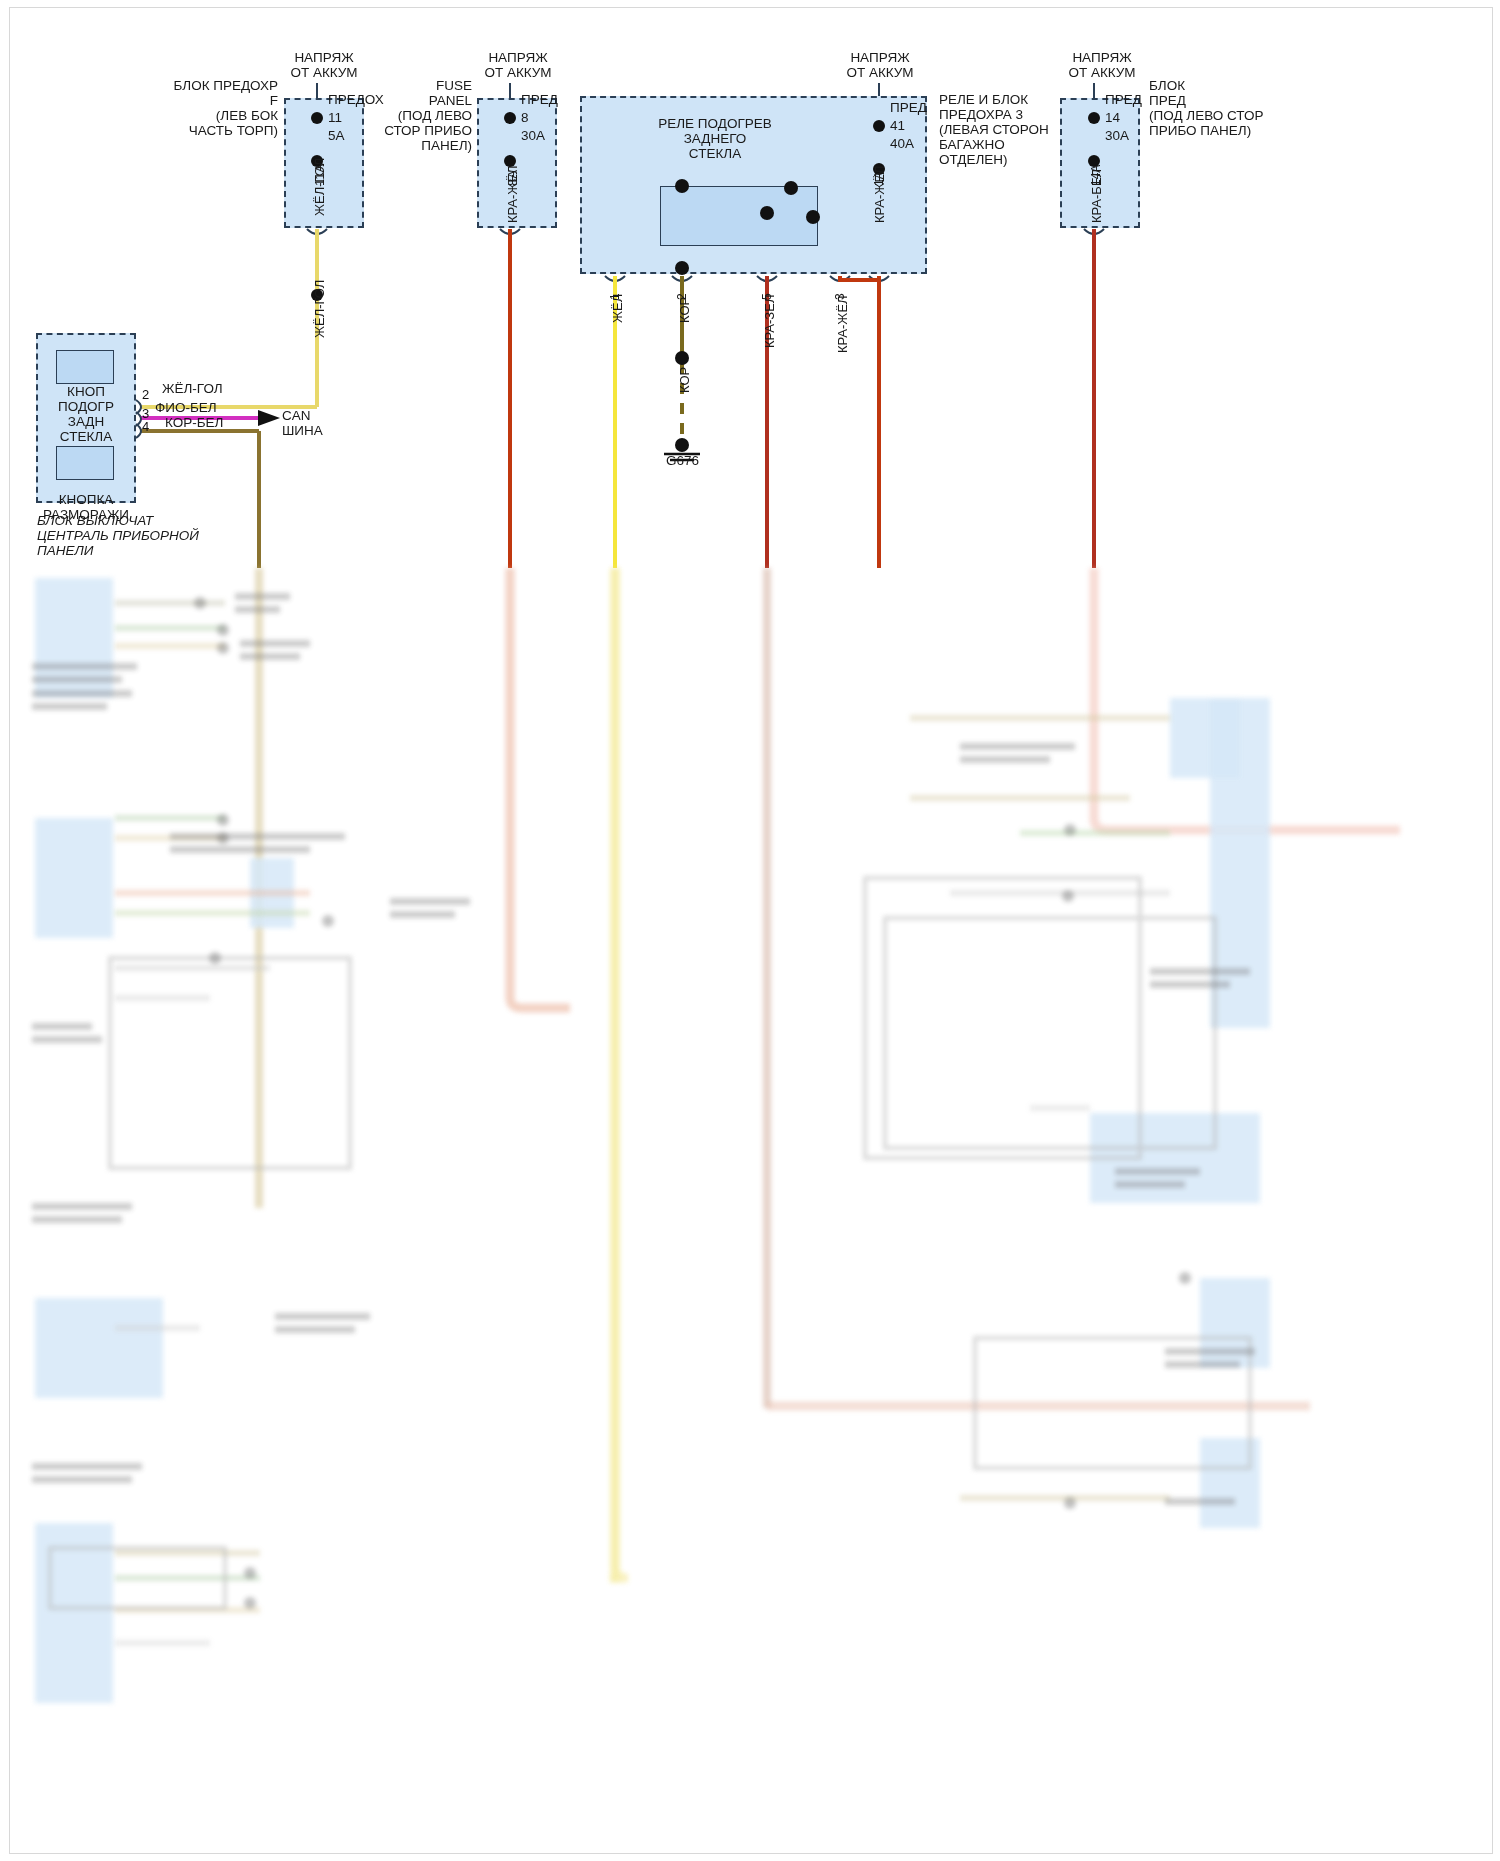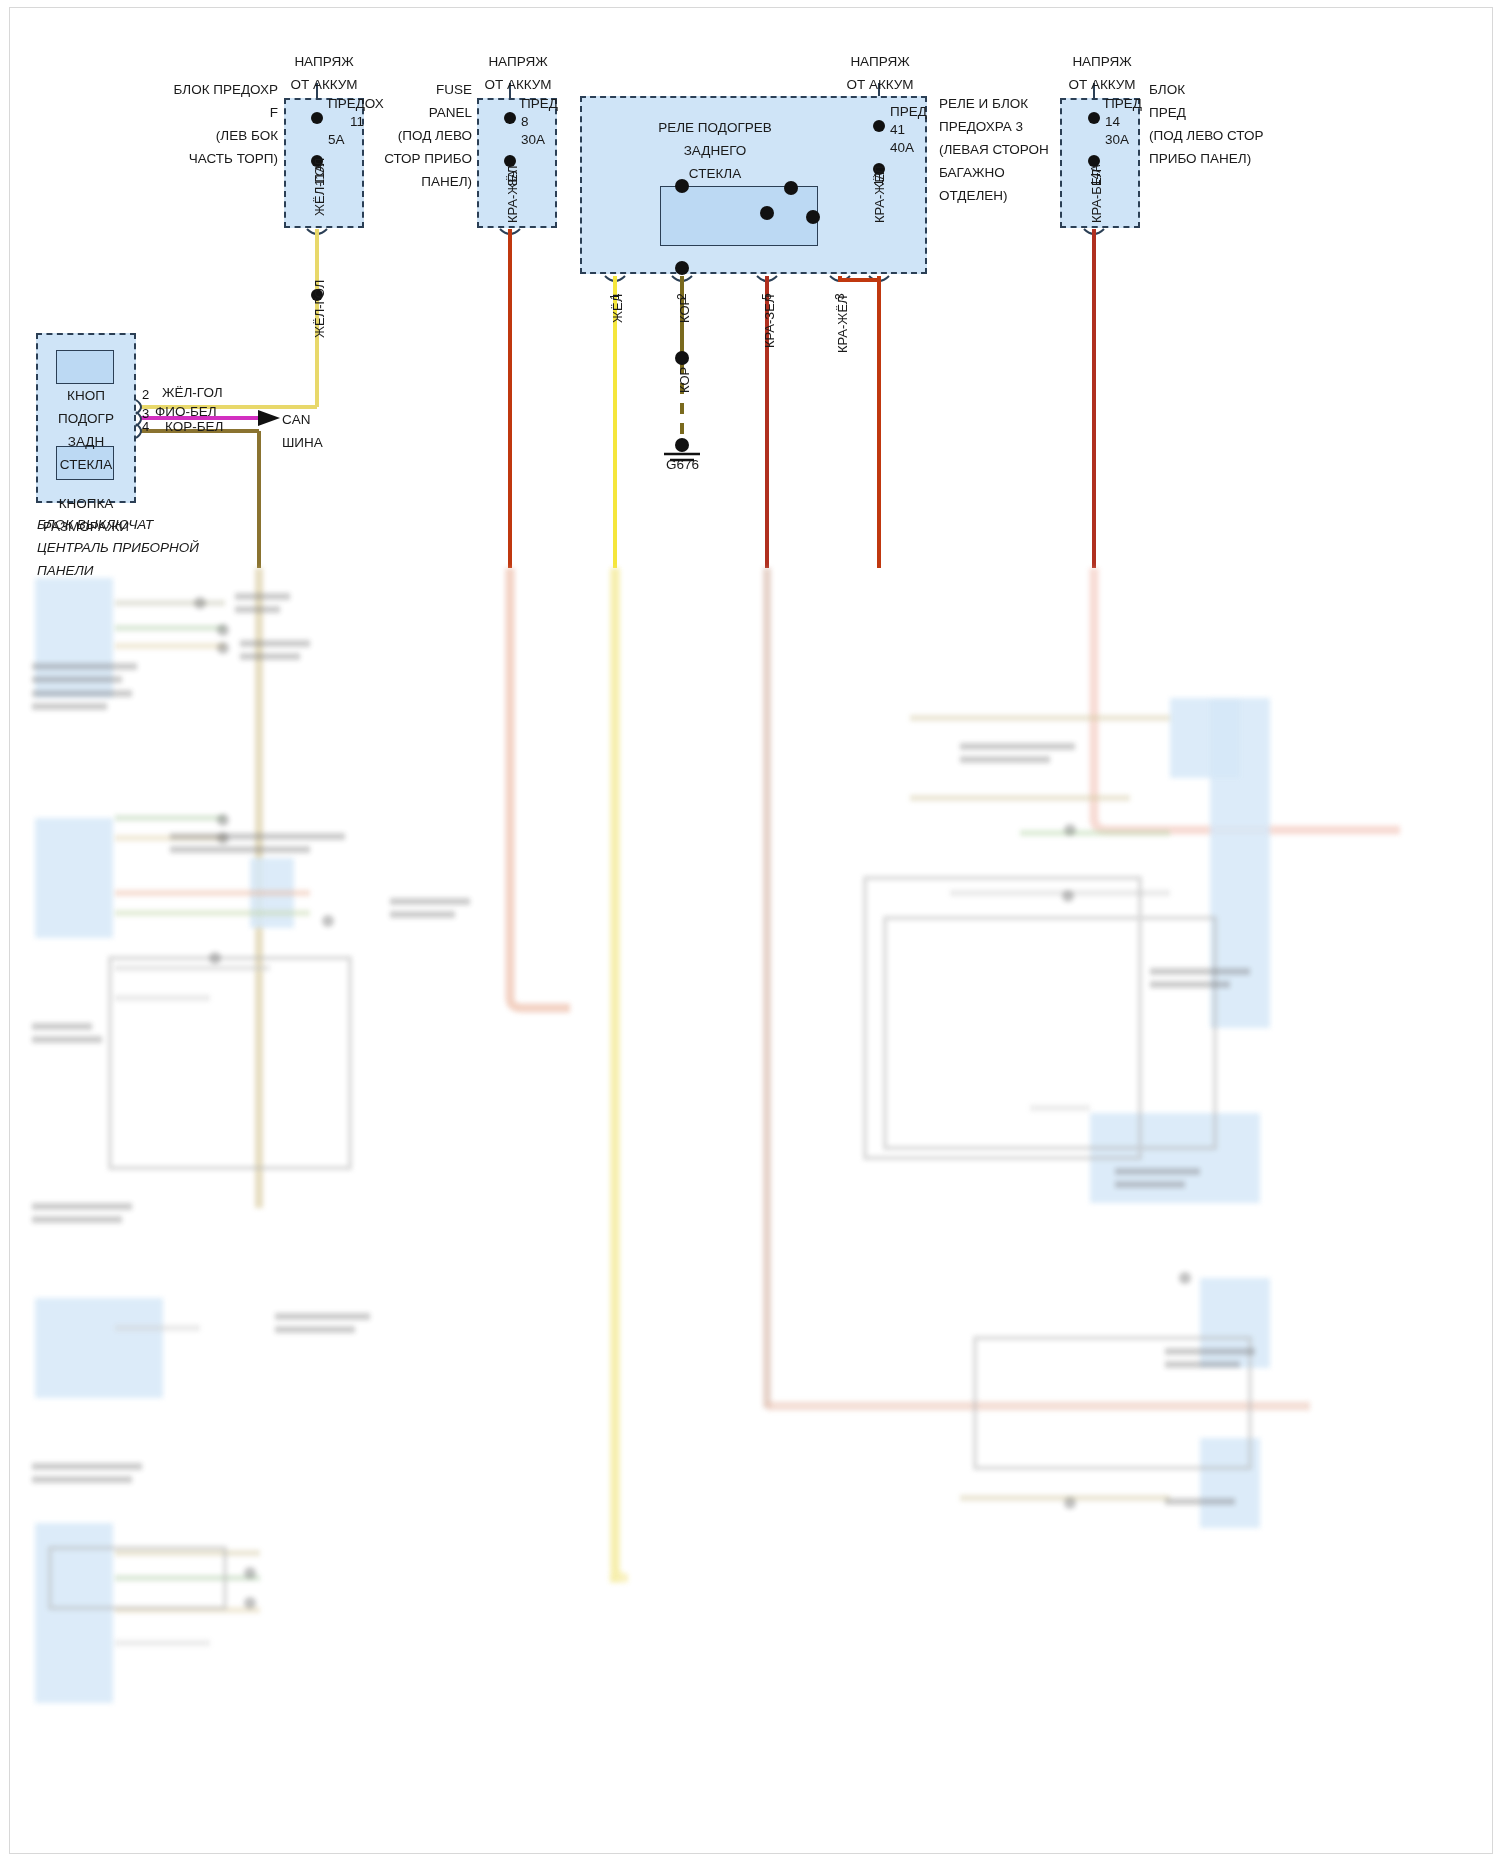--- a/index.html
+++ b/index.html
@@ -1,20 +1,20 @@
 <!DOCTYPE html>
 <html><head>
 <meta charset="utf-8">
 <style>
   html,body{margin:0;padding:0;background:#ffffff;}
   body{font-family:"Liberation Sans","DejaVu Sans",sans-serif;}
   #page{position:relative;width:1500px;height:1861px;background:#ffffff;overflow:hidden;}
   #sheet{position:absolute;left:10px;top:8px;width:1482px;height:1845px;background:#fff;
          box-shadow:0 0 0 1px #d8d8d8;}
-  .lbl{position:absolute;font-size:13.5px;color:#1a1a1a;line-height:23px;white-space:pre;}
+  .lbl{position:absolute;font-size:13.5px;color:#1a1a1a;line-height:15px;white-space:pre;}
   .lbl.r{text-align:right;}
   .lbl.c{text-align:center;}
   .vlbl{position:absolute;font-size:13px;color:#1a1a1a;white-space:nowrap;
         transform-origin:0 0;transform:rotate(-90deg);}
   .box{position:absolute;background:#cfe4f7;border:2px dashed #2b3f55;box-sizing:border-box;}
   .plain{position:absolute;background:#bcd9f3;border:1.5px solid #2b3f55;box-sizing:border-box;}
   .pin{position:absolute;font-size:13px;color:#111;}
   svg{position:absolute;left:0;top:0;overflow:visible;}
   .blur{position:absolute;left:0;top:0;width:100%;height:100%;pointer-events:none;}
 </style>
@@ -142,21 +142,21 @@
     <circle cx="757" cy="205" r="7" fill="#111"></circle>
   </svg>
 
   <div class="lbl c" style="left:234px;top:42px;width:160px;">НАПРЯЖ
 ОТ АККУМ</div>
   <div class="lbl r" style="left:104px;top:70px;width:164px;">БЛОК ПРЕДОХР
 F
 (ЛЕВ БОК
 ЧАСТЬ ТОРП)</div>
   <div class="lbl" style="left:318px;top:84px;">ПРЕДОХ</div>
-  <div class="lbl" style="left:318px;top:102px;margin-left:22px;">11</div>
+  <div class="lbl" style="left:318px;top:102px;">11</div>
   <div class="lbl" style="left:318px;top:120px;">5А</div>
   <div class="vlbl" style="left:302px;top:178px;">11А</div>
   <div class="vlbl" style="left:302px;top:208px;">ЖЁЛ-ГОЛ</div>
   <div class="vlbl" style="left:302px;top:330px;">ЖЁЛ-ГОЛ</div>
 
   <div class="lbl c" style="left:428px;top:42px;width:160px;">НАПРЯЖ
 ОТ АККУМ</div>
   <div class="lbl r" style="left:300px;top:70px;width:162px;">FUSE
 PANEL
 (ПОД ЛЕВО

